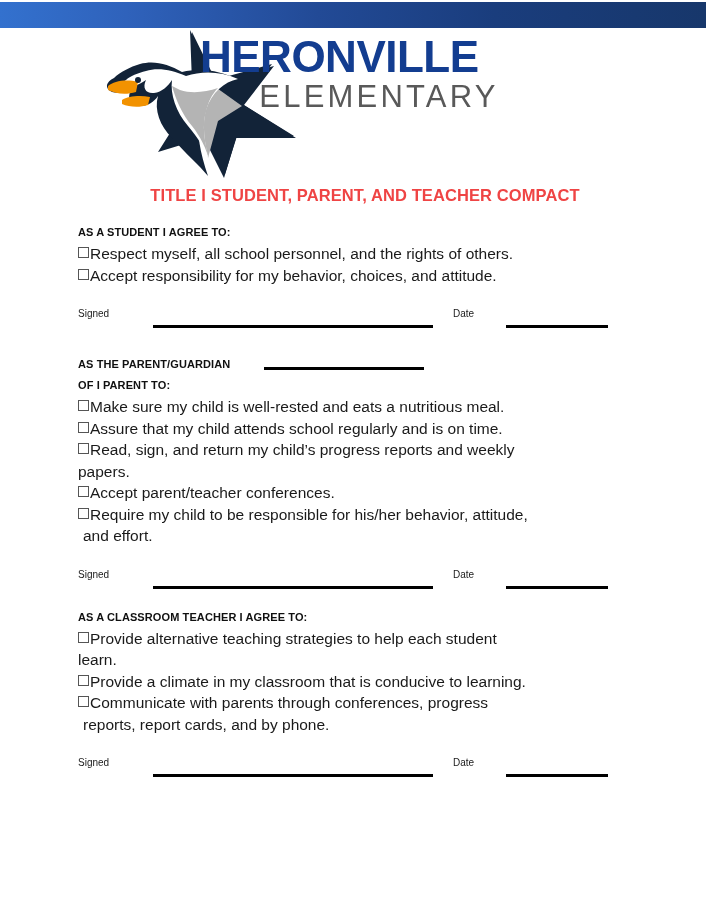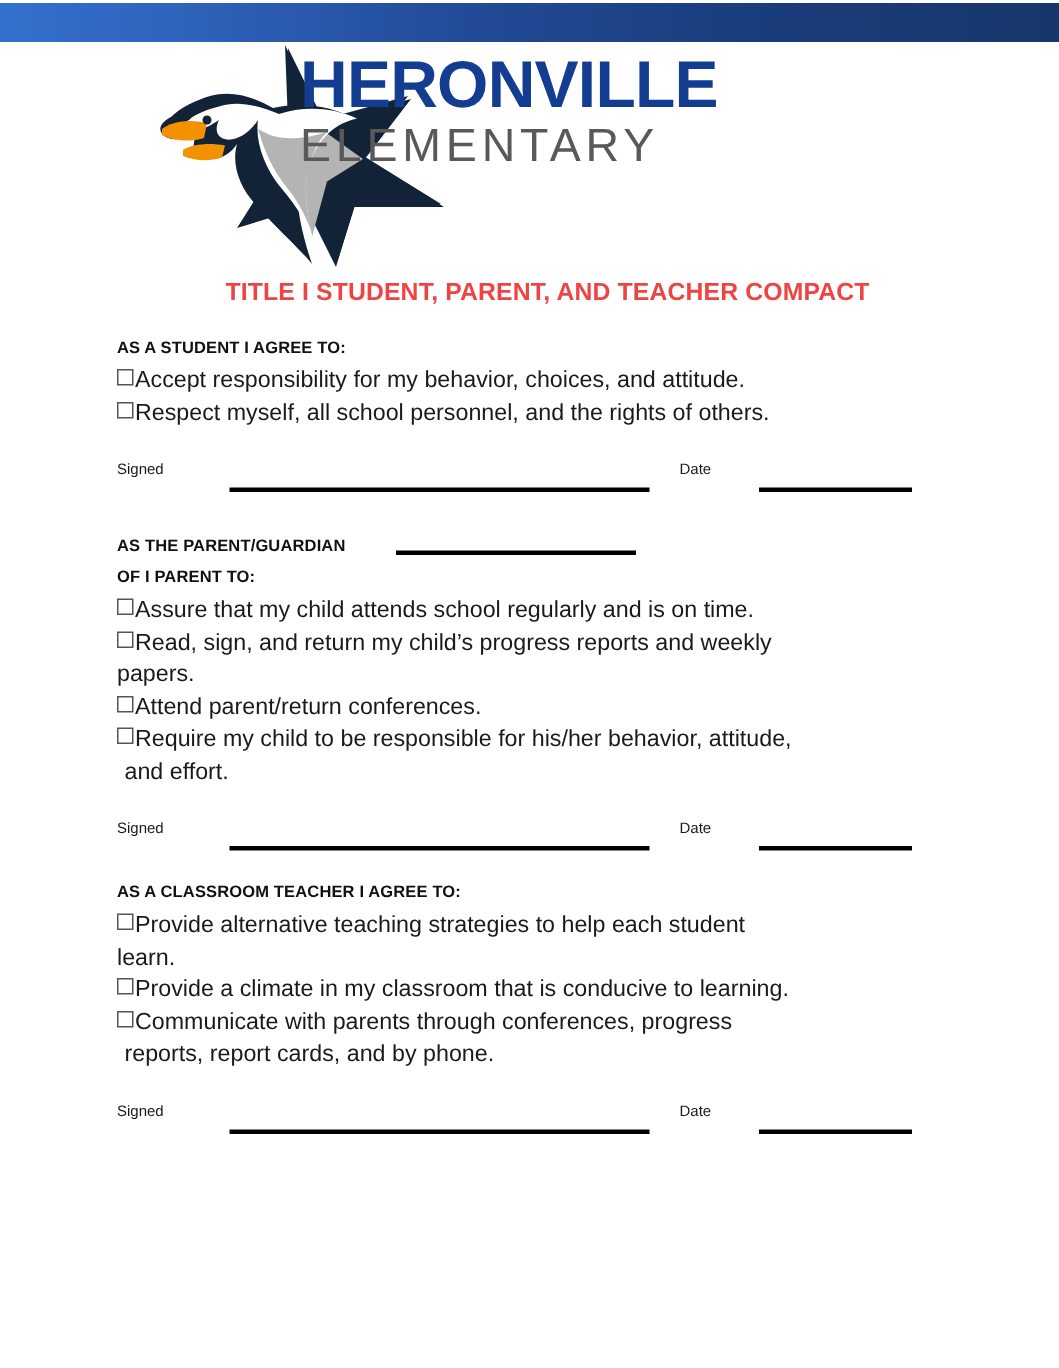--- a/index.html
+++ b/index.html
@@ -57,21 +57,21 @@
     text-align: left;
     white-space: nowrap;
   }
   .wordmark-sub {
     font-family: "Liberation Sans", sans-serif;
     font-weight: normal;
     font-size: 31px;
     line-height: 34px;
     letter-spacing: 3.2px;
     color: #595959;
-    text-align: left;
+    text-align: center;
     padding-right: 2px;
     white-space: nowrap;
   }
 
   
   .doc-title {
     position: absolute;
     top: 186px;
     left: 0;
     width: 706px;
@@ -217,24 +217,24 @@
 </div>
 
 <div class="doc-title">TITLE I STUDENT, PARENT, AND TEACHER COMPACT</div>
 
 <div class="content">
 
   <div>
     <div class="sec-head">AS A STUDENT I AGREE TO:</div>
     <ul class="items">
       <li>
+        <span class="cbox"></span><span>Respect myself, all school personnel, and the rights of others.</span>
+      </li>
+      <li>
         <span class="cbox"></span><span>Accept responsibility for my behavior, choices, and attitude.</span>
-      </li>
-      <li>
-        <span class="cbox"></span><span>Respect myself, all school personnel, and the rights of others.</span>
       </li>
     </ul>
   </div>
 
   <div class="spacer-lg"></div>
 
   <div class="sig-row">
     <span class="lbl-signed">Signed</span>
     <span class="line-signed"></span>
     <span class="lbl-date">Date</span>
@@ -244,28 +244,31 @@
   <div class="spacer-lg"></div>
 
   <div>
     <div class="sec-head sec-head-row">
       <span>AS THE PARENT/GUARDIAN</span>
       <span class="blank-line"></span>
     </div>
     <div class="sec-head">OF I PARENT TO:</div>
     <ul class="items">
       <li>
+        <span class="cbox"></span><span>Make sure my child is well-rested and eats a nutritious meal.</span>
+      </li>
+      <li>
         <span class="cbox"></span><span>Assure that my child attends school regularly and is on time.</span>
       </li>
       <li>
         <span class="cbox"></span><span>Read, sign, and return my child’s progress reports and weekly</span><br>
         <span>papers.</span>
       </li>
       <li>
-        <span class="cbox"></span><span>Attend parent/return conferences.</span>
+        <span class="cbox"></span><span>Accept parent/teacher conferences.</span>
       </li>
       <li>
         <span class="cbox"></span><span>Require my child to be responsible for his/her behavior, attitude,</span><br>
         <span class="cont-indent"></span><span>and effort.</span>
       </li>
     </ul>
   </div>
 
   <div class="spacer-lg"></div>
 

